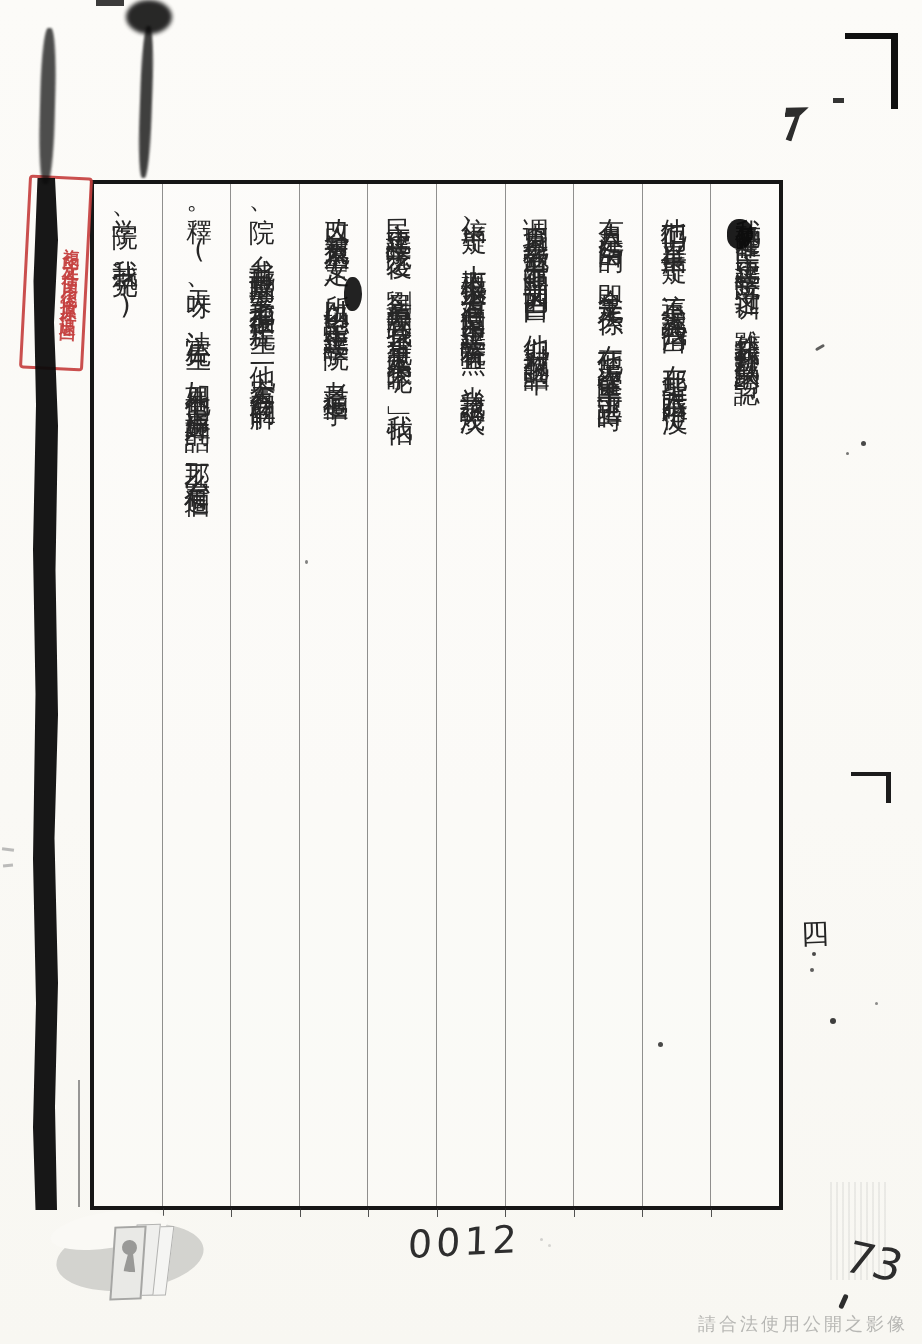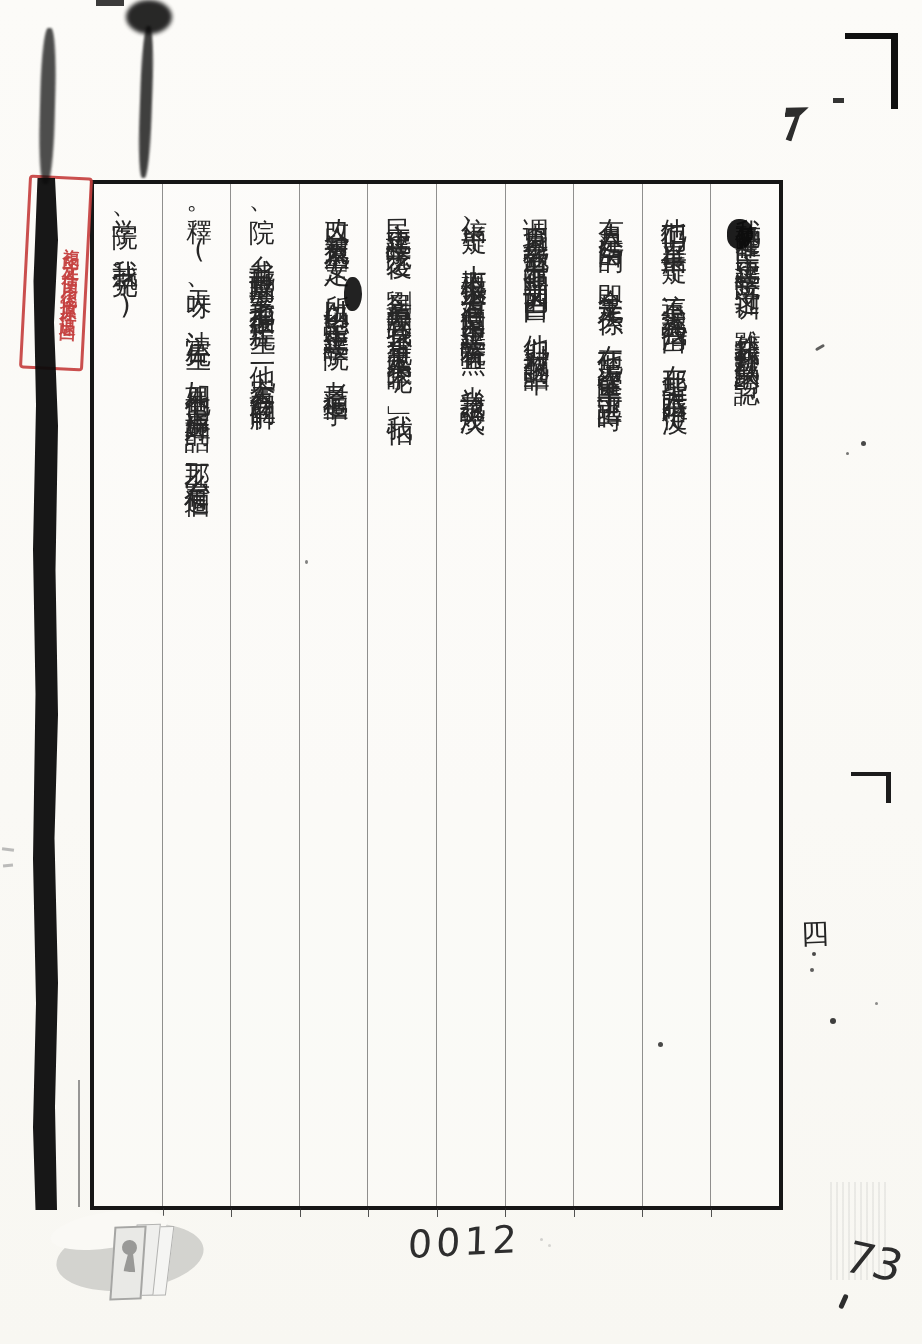--- a/index.html
+++ b/index.html
@@ -169,20 +169,21 @@
   <div class="crop flag-mark"></div>
   <div class="crop crop-mr"></div>
 
   <div class="folio-char">四</div>
 
   <div class="gray-hatch"></div>
   <div class="num73">73</div>
   <div class="num73-comma"></div>
 
   <div class="pagenum">0012</div>
+  <div class="notice">請合法使用公開之影像</div>
 
   <div class="wm wm-ellipse"></div>
   <div class="wm wm-ellipse-cut"></div>
   <div class="wm wm-page wm-p3"></div>
   <div class="wm wm-page wm-p2"></div>
   <div class="wm wm-cover"></div>
   <div class="wm wm-keyhole-head"></div>
   <div class="wm wm-keyhole-stem"></div>
 
 <div class="tick" style="left: 710.5px; top: 1208px;"></div>

